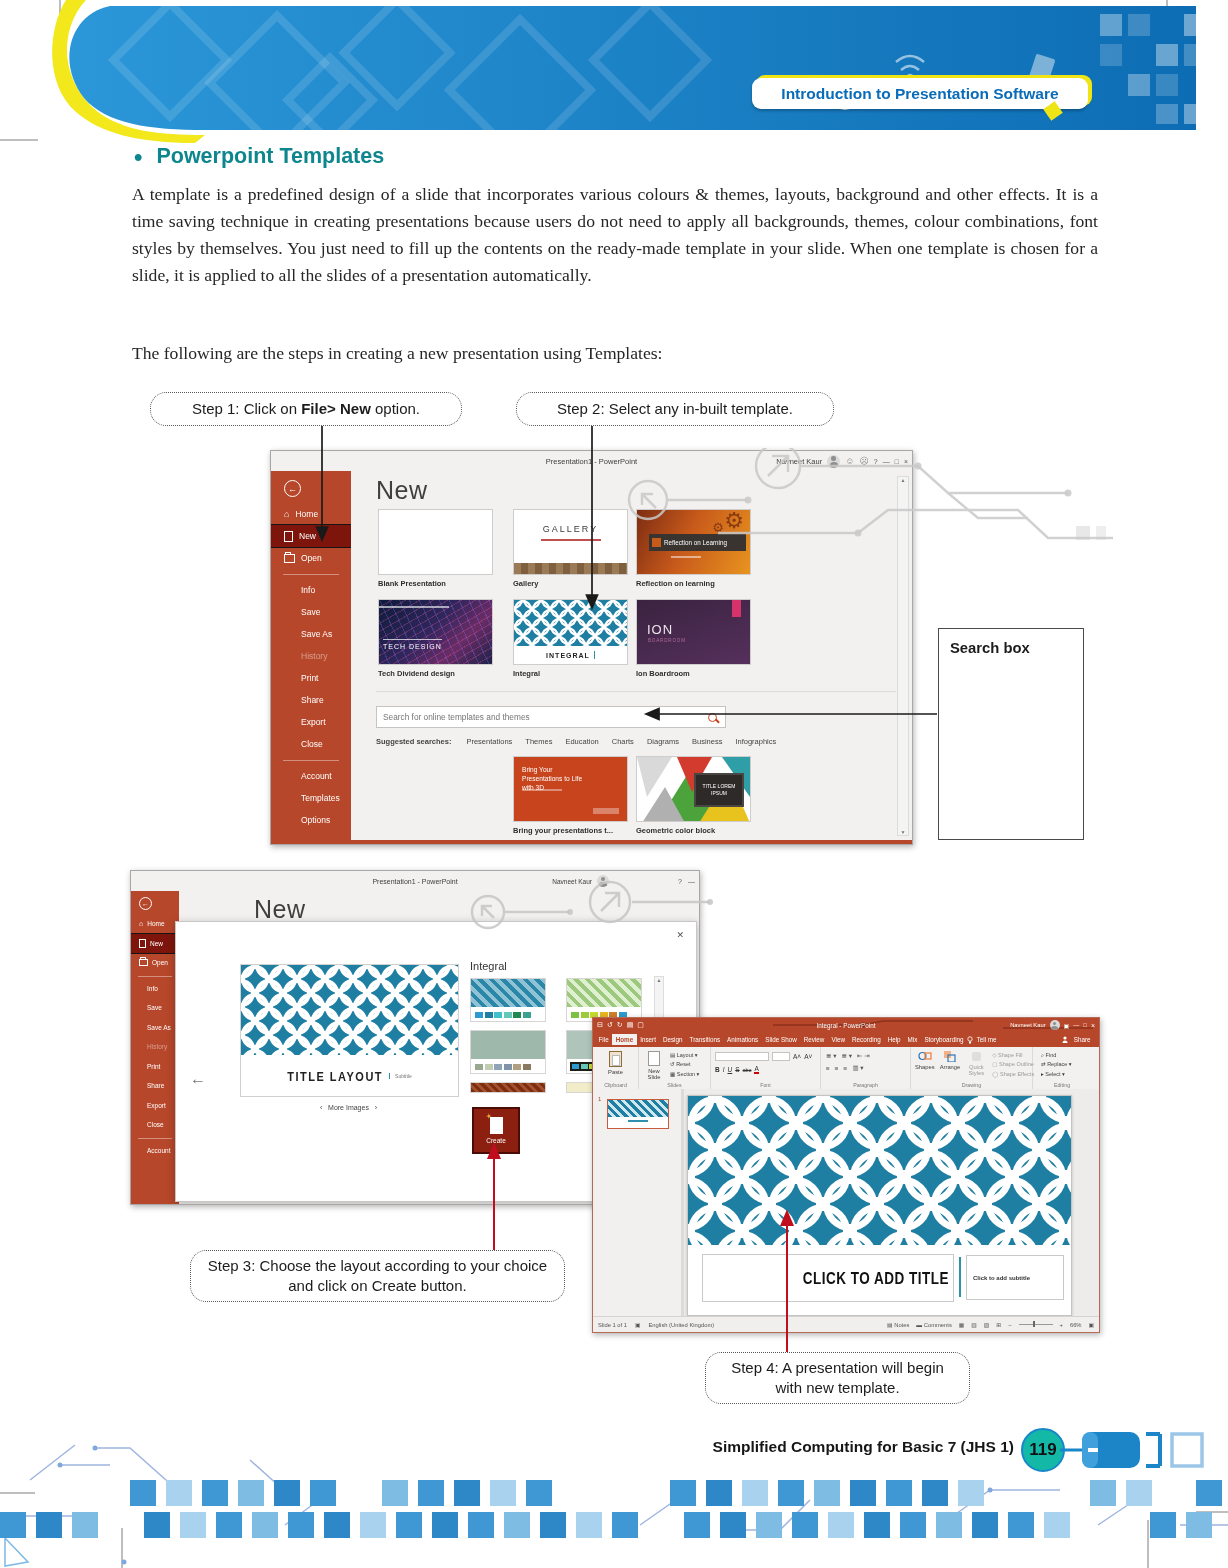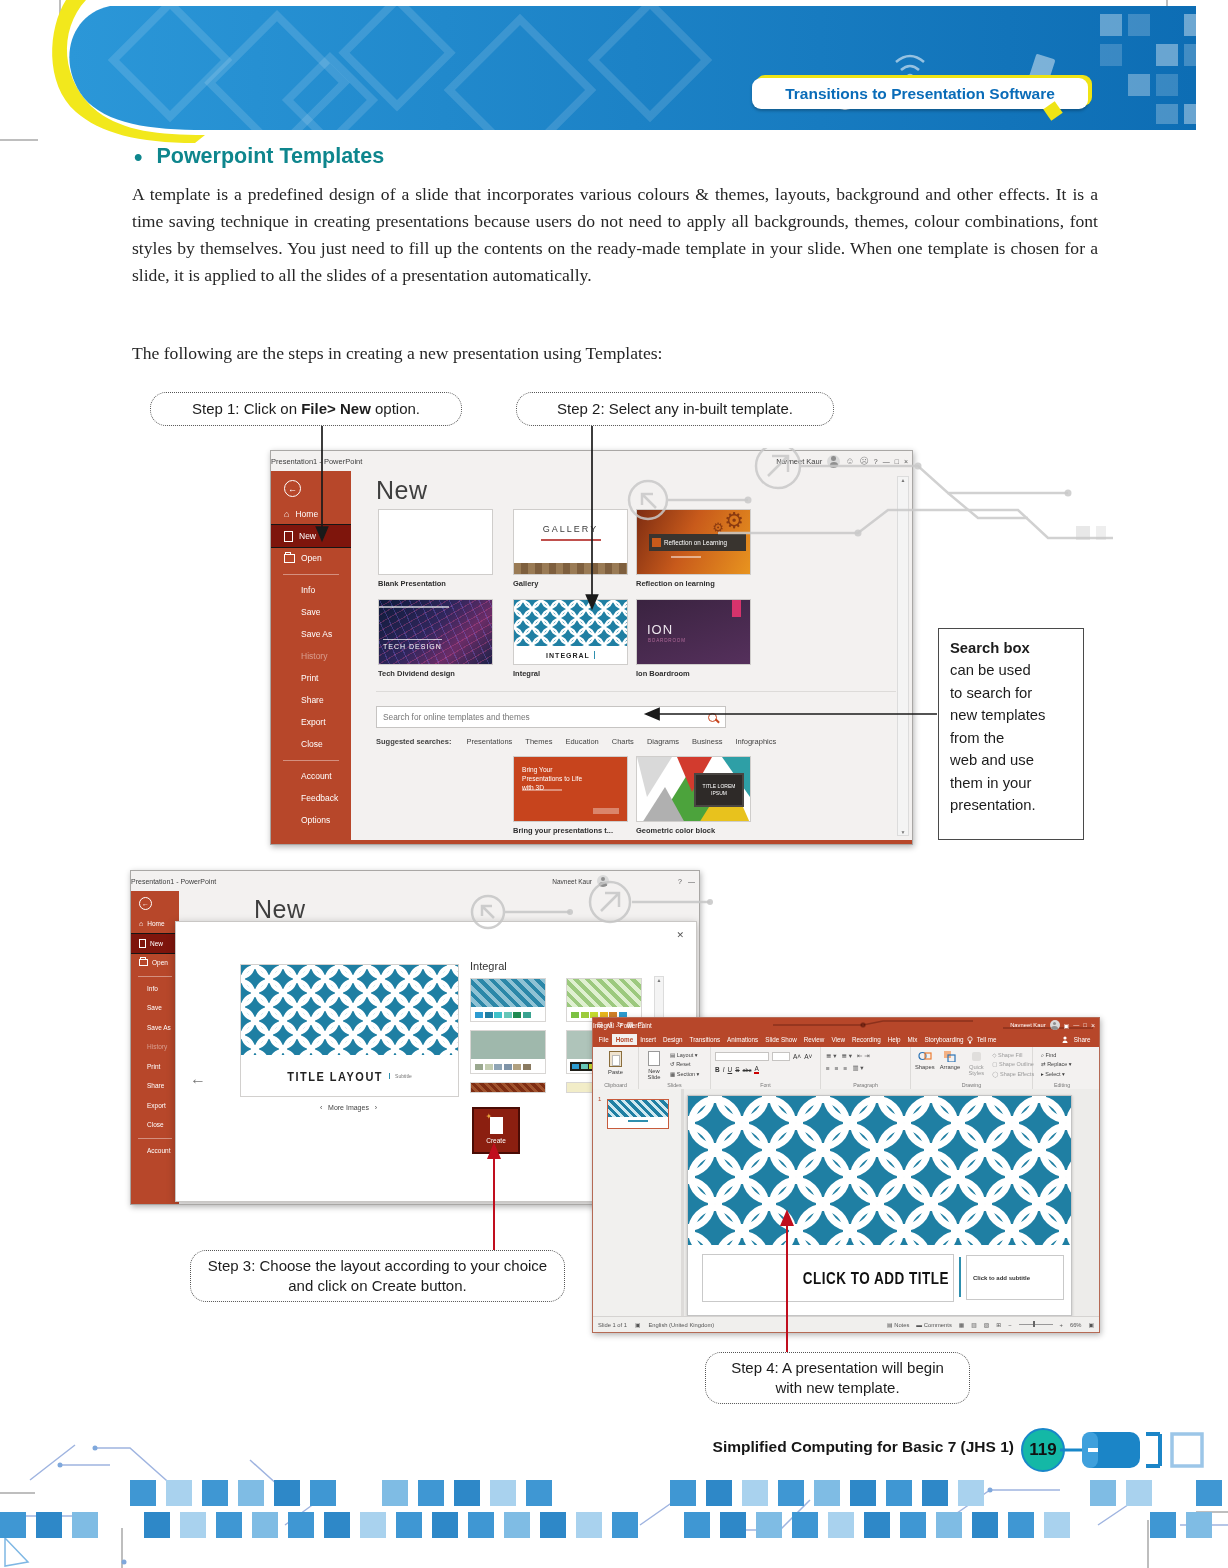--- a/index.html
+++ b/index.html
@@ -23,21 +23,21 @@
         justify-content:center;font-size:17px;font-weight:bold;color:#111;box-sizing:border-box}
   
   .pill{background:#fff;border-radius:9px;display:flex;align-items:center;justify-content:center;
         font-size:15.5px;font-weight:bold;color:#0A6CB8;box-shadow:4px -3px 0 #EFE414,0 2px 3px rgba(0,0,0,.25)}
   .pill:after{content:"";position:absolute;right:28px;bottom:-9px;width:14px;height:14px;background:#EFE414;
         transform:rotate(55deg)}
   
   .shot{background:#F3F1F0;border:1px solid #A9A7A5;box-shadow:1px 2px 6px rgba(0,0,0,.3);
         box-sizing:border-box;overflow:hidden}
   .wtitle{position:absolute;left:0;top:0;right:0;display:flex;align-items:center;font-size:7.5px;color:#3d3d3d}
-  .wt-c{position:absolute;width:100%;text-align:left}
+  .wt-c{position:absolute;width:100%;text-align:center}
   .wt-r{position:absolute;right:4px;display:flex;align-items:center;gap:5px}
   .wbtn{color:#555;font-size:7px}
   .smile{color:#8a8a8a;font-size:9px}
   .avatar{display:inline-block;border-radius:50%;background:#DADada;position:relative;overflow:hidden}
   .avatar:before{content:"";position:absolute;top:15%;left:33%;width:34%;height:34%;border-radius:50%;background:#8f8f8f}
   .avatar:after{content:"";position:absolute;top:56%;left:18%;width:64%;height:50%;border-radius:50% 50% 0 0;background:#8f8f8f}
   .bss{position:absolute;background:#B7472A;color:#fff;overflow:hidden}
   .backc{display:flex;width:15px;height:15px;border:1px solid #fff;border-radius:50%;align-items:center;
         justify-content:center;font-size:9px;margin:9px 0 6px 13px}
   .bsi{display:flex;align-items:center;height:22px;padding-left:13px;gap:6px;font-size:8.5px}
@@ -203,21 +203,21 @@
         <rect x="1184" y="44" width="22" height="22" opacity=".22"></rect>
           <rect x="1212" y="44" width="16" height="22" opacity=".4"></rect>
         <rect x="1128" y="74" width="22" height="22" opacity=".32"></rect>
           <rect x="1156" y="74" width="22" height="22" opacity=".18"></rect>
         <rect x="1212" y="74" width="16" height="22" opacity=".3"></rect>
         <rect x="1156" y="104" width="22" height="20" opacity=".25"></rect>
           <rect x="1184" y="104" width="22" height="20" opacity=".38"></rect>
       </g>
     </svg>
     <div class="pill t" style="left:752px;top:78px;width:336px;height:31px">
-      <span>Transitions to Presentation Software</span>
+      <span>Introduction to Presentation Software</span>
     </div>
   </div>
 
   <div class="hd t" style="left:134px;top:144px">
     <span class="bl">•</span>
     <span>Powerpoint Templates</span>
   </div>
   <p class="para t" style="left:132px;top:181px;width:966px">A template is a predefined design of a slide that incorporates various colours &amp; themes, layouts, background and other effects. It is a time saving technique in creating presentations because users do not need to apply all backgrounds, themes, colour combinations, font styles by themselves. You just need to fill up the contents on the ready-made template in your slide. When one template is chosen for a slide, it is applied to all the slides of a presentation automatically.</p>
   <p class="para t" style="left:132px;top:340px;width:966px">The following are the steps in creating a new presentation using Templates:</p>
 
@@ -262,21 +262,21 @@
       <div class="bsi m">Info</div>
       <div class="bsi m">Save</div>
       <div class="bsi m">Save As</div>
       <div class="bsi m dim">History</div>
       <div class="bsi m">Print</div>
       <div class="bsi m">Share</div>
       <div class="bsi m">Export</div>
       <div class="bsi m">Close</div>
       <div class="bsd"></div>
       <div class="bsi m">Account</div>
-      <div class="bsi m">Feedback</div>
+      <div class="bsi m">Templates</div>
       <div class="bsi m">Options</div>
     </div>
     <div class="nh t" style="left:105px;top:25px">New</div>
 
     <div class="tmb" style="left:107px;top:58px">
       <div class="timg"></div>
       <div class="tlb">Blank Presentation</div>
     </div>
     <div class="tmb" style="left:242px;top:58px">
       <div class="timg">
@@ -392,27 +392,20 @@
         <circle cx="320" cy="18" r="3.5"></circle>
         <circle cx="260" cy="85" r="3.5"></circle>
         <circle cx="470" cy="45" r="3.5"></circle>
       <rect x="478" y="78" width="14" height="14" opacity=".5"></rect>
         <rect x="498" y="78" width="10" height="14" opacity=".35"></rect>
     </g>
   </svg>
 
   <div class="note t" style="left:938px;top:628px;width:146px;height:212px">
     <b>Search box</b>
-    <span>can be used
-to search for
-new templates
-from the
-web and use
-them in your
-presentation.</span>
   </div>
 
   <div class="shot sm t" style="left:130px;top:870px;width:570px;height:335px">
     <div class="wtitle" style="height:20px">
       <span class="wt-c" style="font-size:7px">Presentation1 - PowerPoint</span>
       <span class="wt-r" style="right:90px">
         <span style="font-size:6.5px">Navneet Kaur</span>
         <span class="avatar" style="width:12px;height:12px"></span>
       </span>
       <span class="wt-r" style="right:4px;gap:6px">

